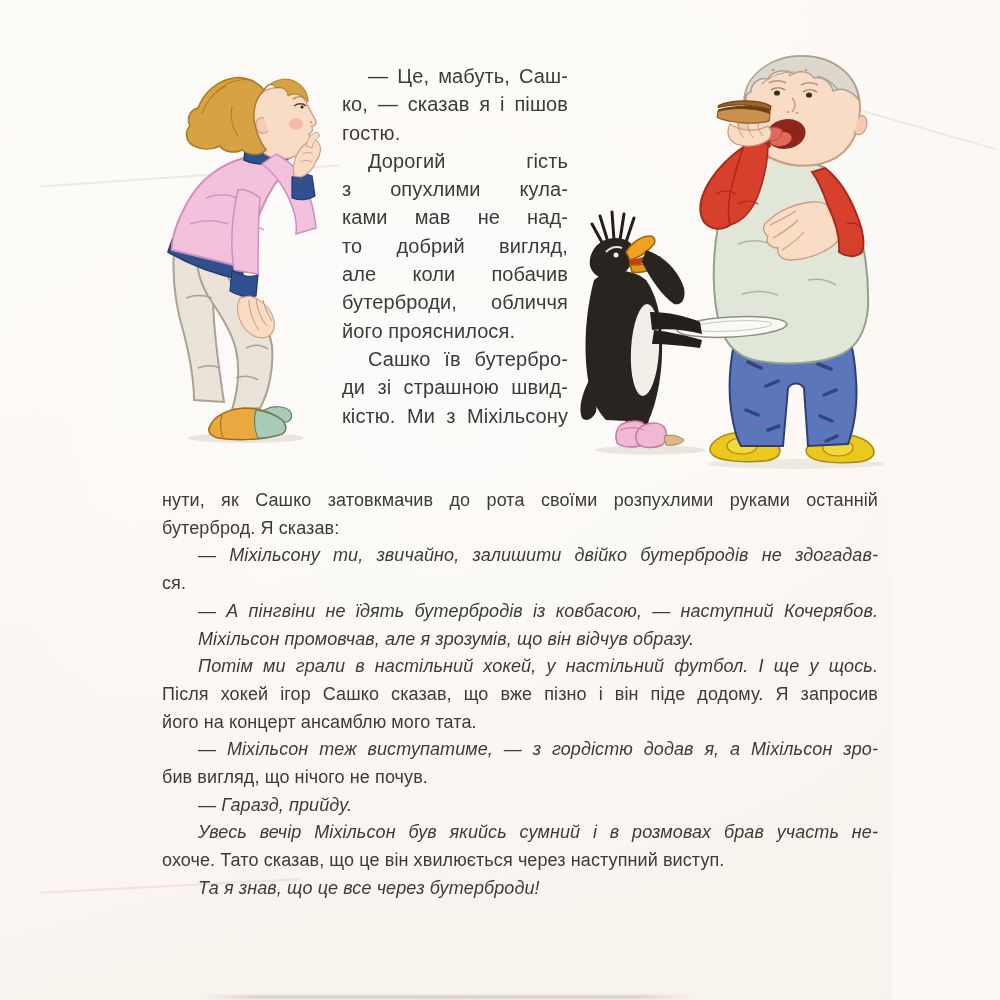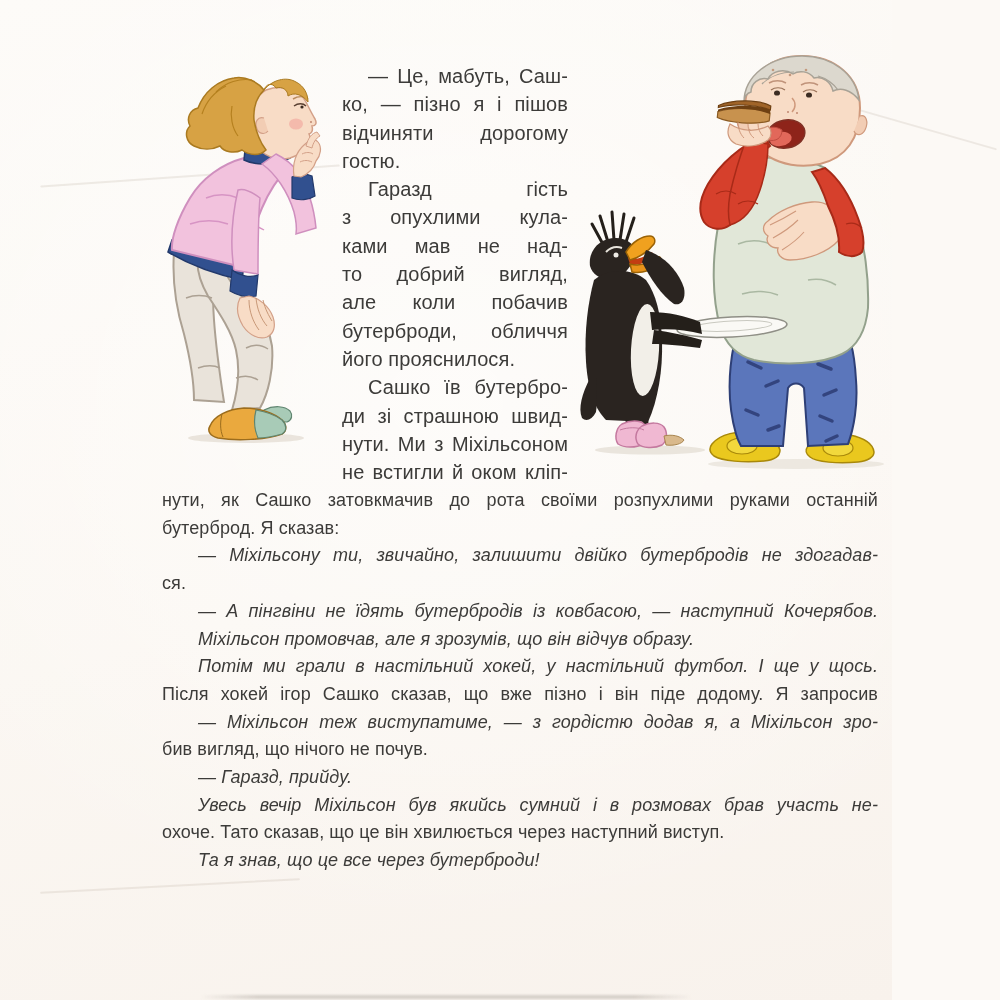--- a/index.html
+++ b/index.html
@@ -265,45 +265,44 @@
     <g>
       <path d="M52,216 C60,212 70,212 74,216 C78,222 78,232 74,236 C66,240 54,240 48,236 C44,230 46,220 52,216 Z" fill="#f0b8d2" stroke="#c4799f" stroke-width="1.5"></path>
       <path d="M72,218 C80,214 90,214 94,219 C98,225 97,233 92,237 C84,241 72,240 68,236 C64,230 66,222 72,218 Z" fill="#f0b8d2" stroke="#c4799f" stroke-width="1.5"></path>
       <path d="M50,222 C58,219 68,219 74,222" fill="none" stroke="#c4799f" stroke-width="1"></path>
       <path d="M94,228 C102,226 110,228 114,232 C112,236 104,238 96,237 Z" fill="#d9b98c" stroke="#a8854f" stroke-width="1"></path>
     </g>
   </svg>
 
   <div class="text-col">
     <div class="tl indc jf">— Це, мабуть, Саш-</div>
-    <div class="tl jf">ко, — пізно я і пішов</div>
-    <div class="tl jf">відчиняти дорогому</div>
+    <div class="tl jf">ко, — сказав я і пішов</div>
     <div class="tl">гостю.</div>
-    <div class="tl indc jf">Гаразд гість</div>
+    <div class="tl indc jf">Дорогий гість</div>
     <div class="tl jf">з опухлими кула-</div>
     <div class="tl jf">ками мав не над-</div>
     <div class="tl jf">то добрий вигляд,</div>
     <div class="tl jf">але коли побачив</div>
     <div class="tl jf">бутерброди, обличчя</div>
     <div class="tl">його прояснилося.</div>
     <div class="tl indc jf">Сашко їв бутербро-</div>
     <div class="tl jf">ди зі страшною швид-</div>
-    <div class="tl jf">нути. Ми з Міхільсоном</div>
-    <div class="tl jf">не встигли й оком кліп-</div>
+    <div class="tl jf">кістю. Ми з Міхільсону</div>
   </div>
 
   <div class="text-main">
     <div class="ml jf">нути, як Сашко затовкмачив до рота своїми розпухлими руками останній</div>
     <div class="ml">бутерброд. Я сказав:</div>
     <div class="ml ind jf">— Міхільсону ти, звичайно, залишити двійко бутербродів не здогадав-</div>
     <div class="ml">ся.</div>
     <div class="ml ind jf">— А пінгвіни не їдять бутербродів із ковбасою, — наступний Кочерябов.</div>
     <div class="ml ind">Міхільсон промовчав, але я зрозумів, що він відчув образу.</div>
     <div class="ml ind jf">Потім ми грали в настільний хокей, у настільний футбол. І ще у щось.</div>
     <div class="ml jf">Після хокей ігор Сашко сказав, що вже пізно і він піде додому. Я запросив</div>
+    <div class="ml">його на концерт ансамблю мого тата.</div>
     <div class="ml ind jf">— Міхільсон теж виступатиме, — з гордістю додав я, а Міхільсон зро-</div>
     <div class="ml">бив вигляд, що нічого не почув.</div>
     <div class="ml ind">— Гаразд, прийду.</div>
     <div class="ml ind jf">Увесь вечір Міхільсон був якийсь сумний і в розмовах брав участь не-</div>
     <div class="ml">охоче. Тато сказав, що це він хвилюється через наступний виступ.</div>
     <div class="ml ind">Та я знав, що це все через бутерброди!</div>
   </div>
 
   <div class="book-edge"></div>
 </div>

